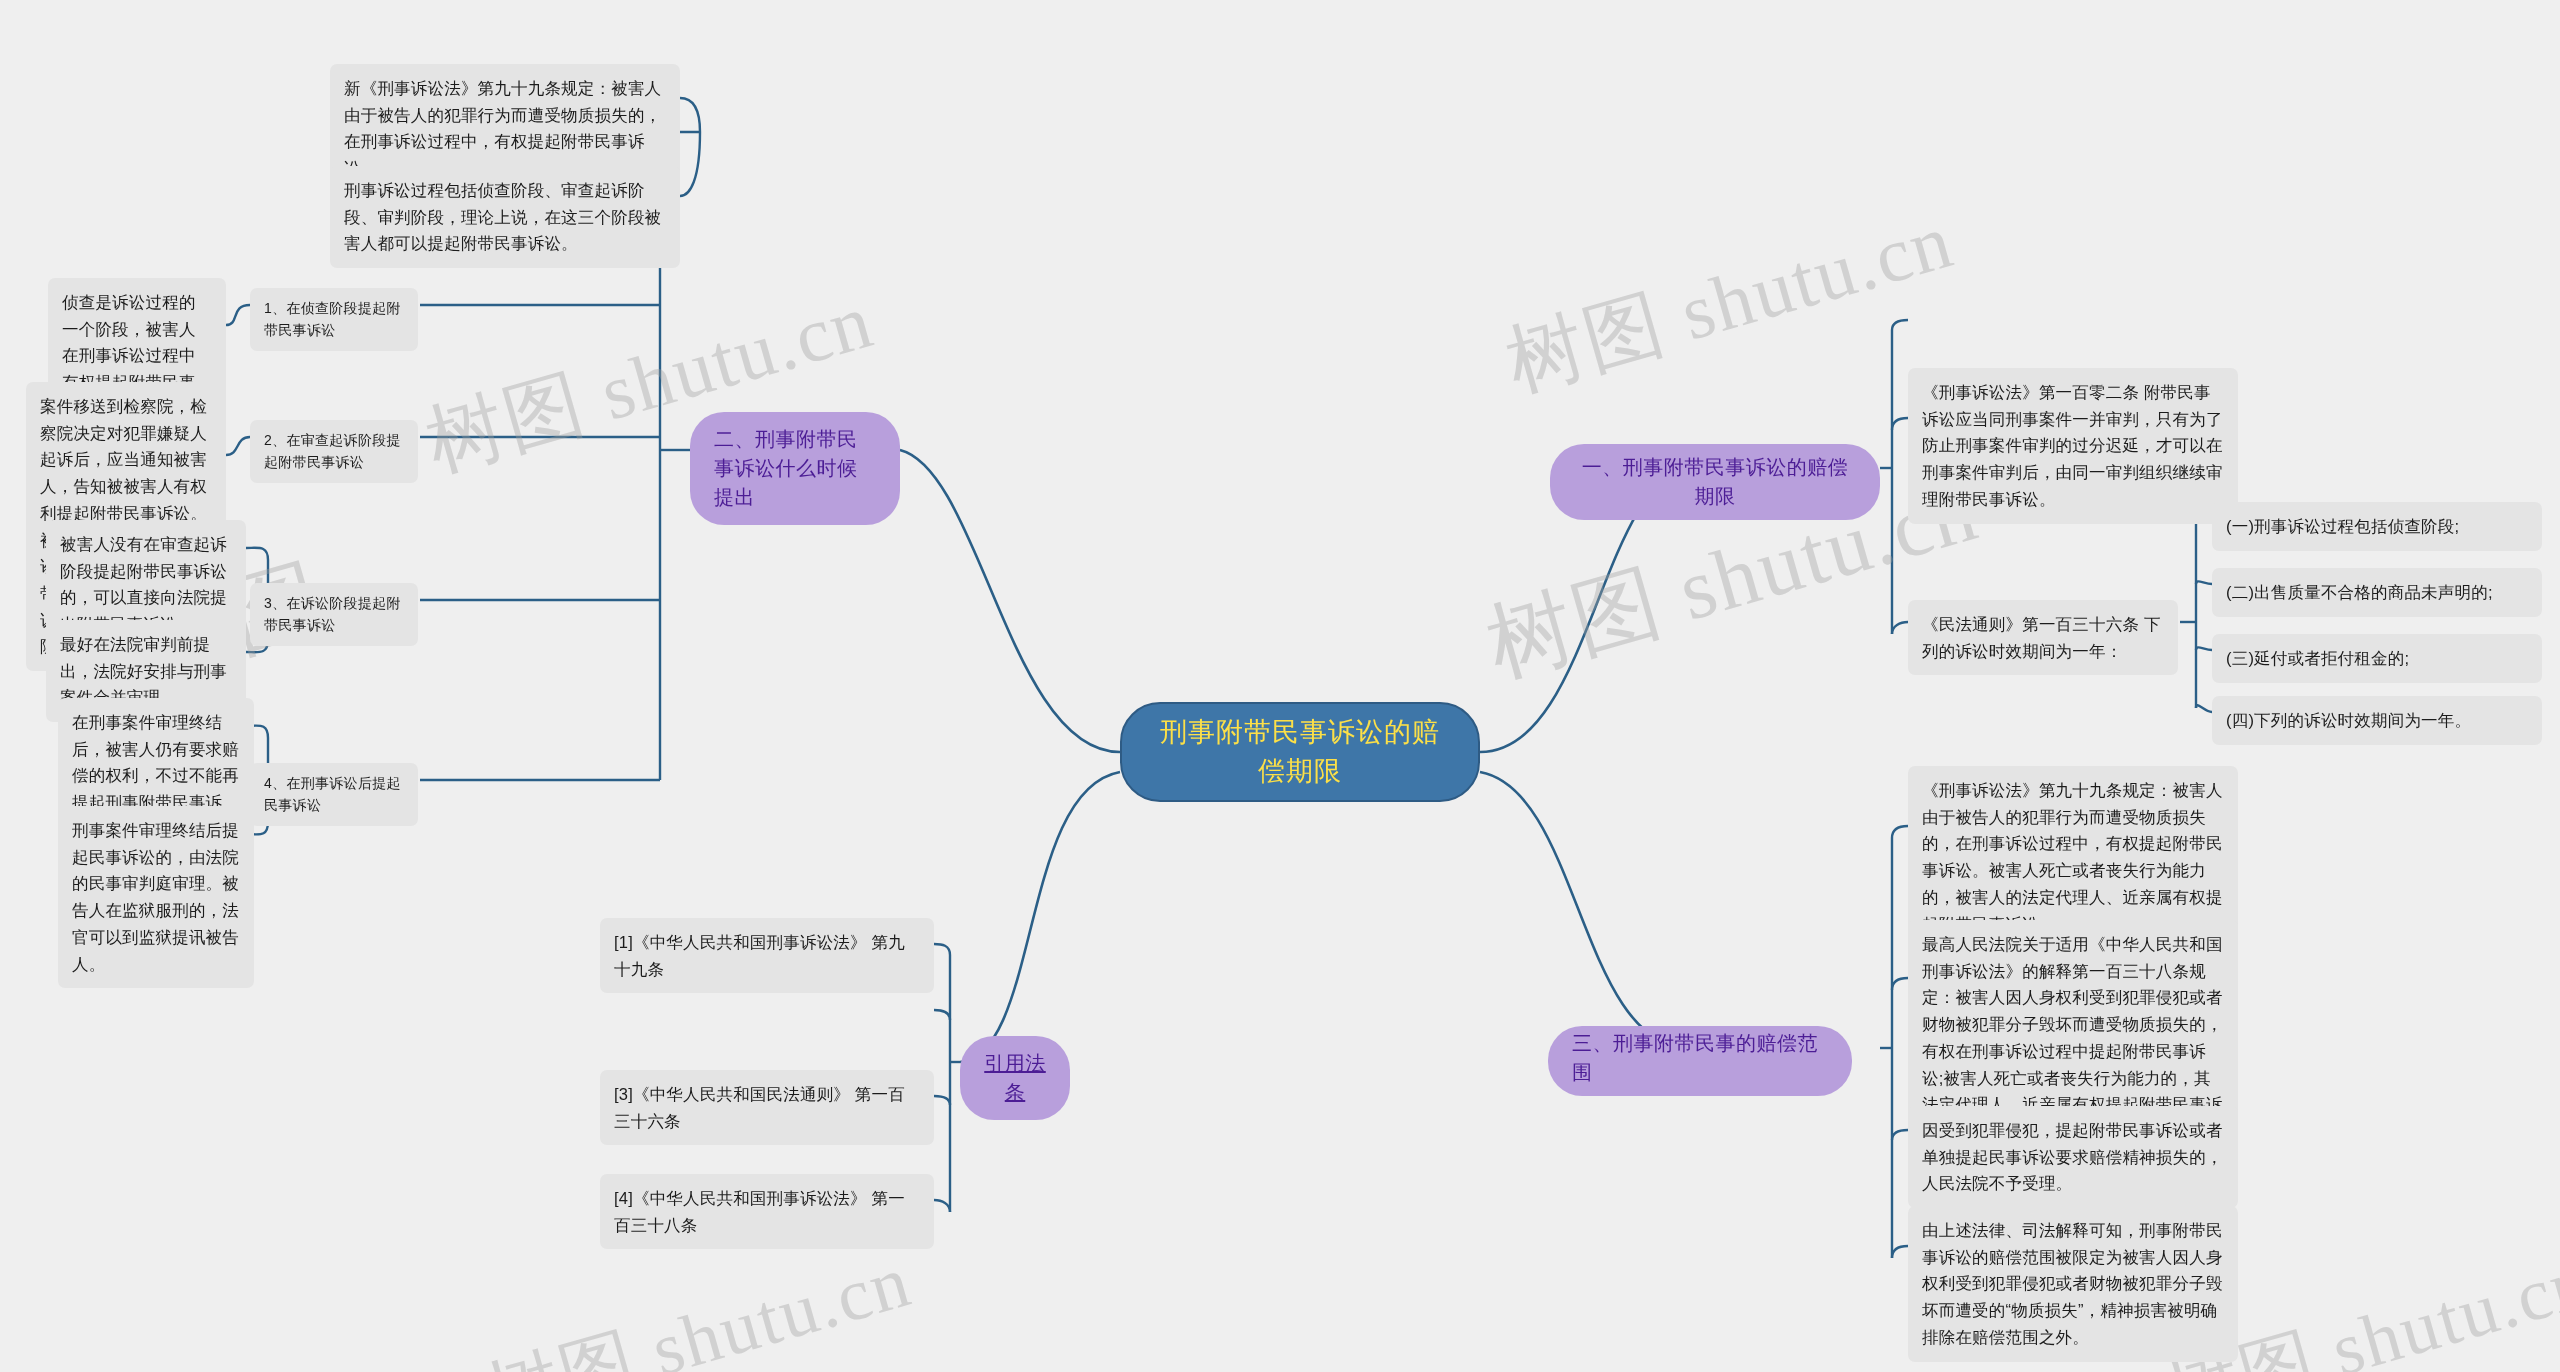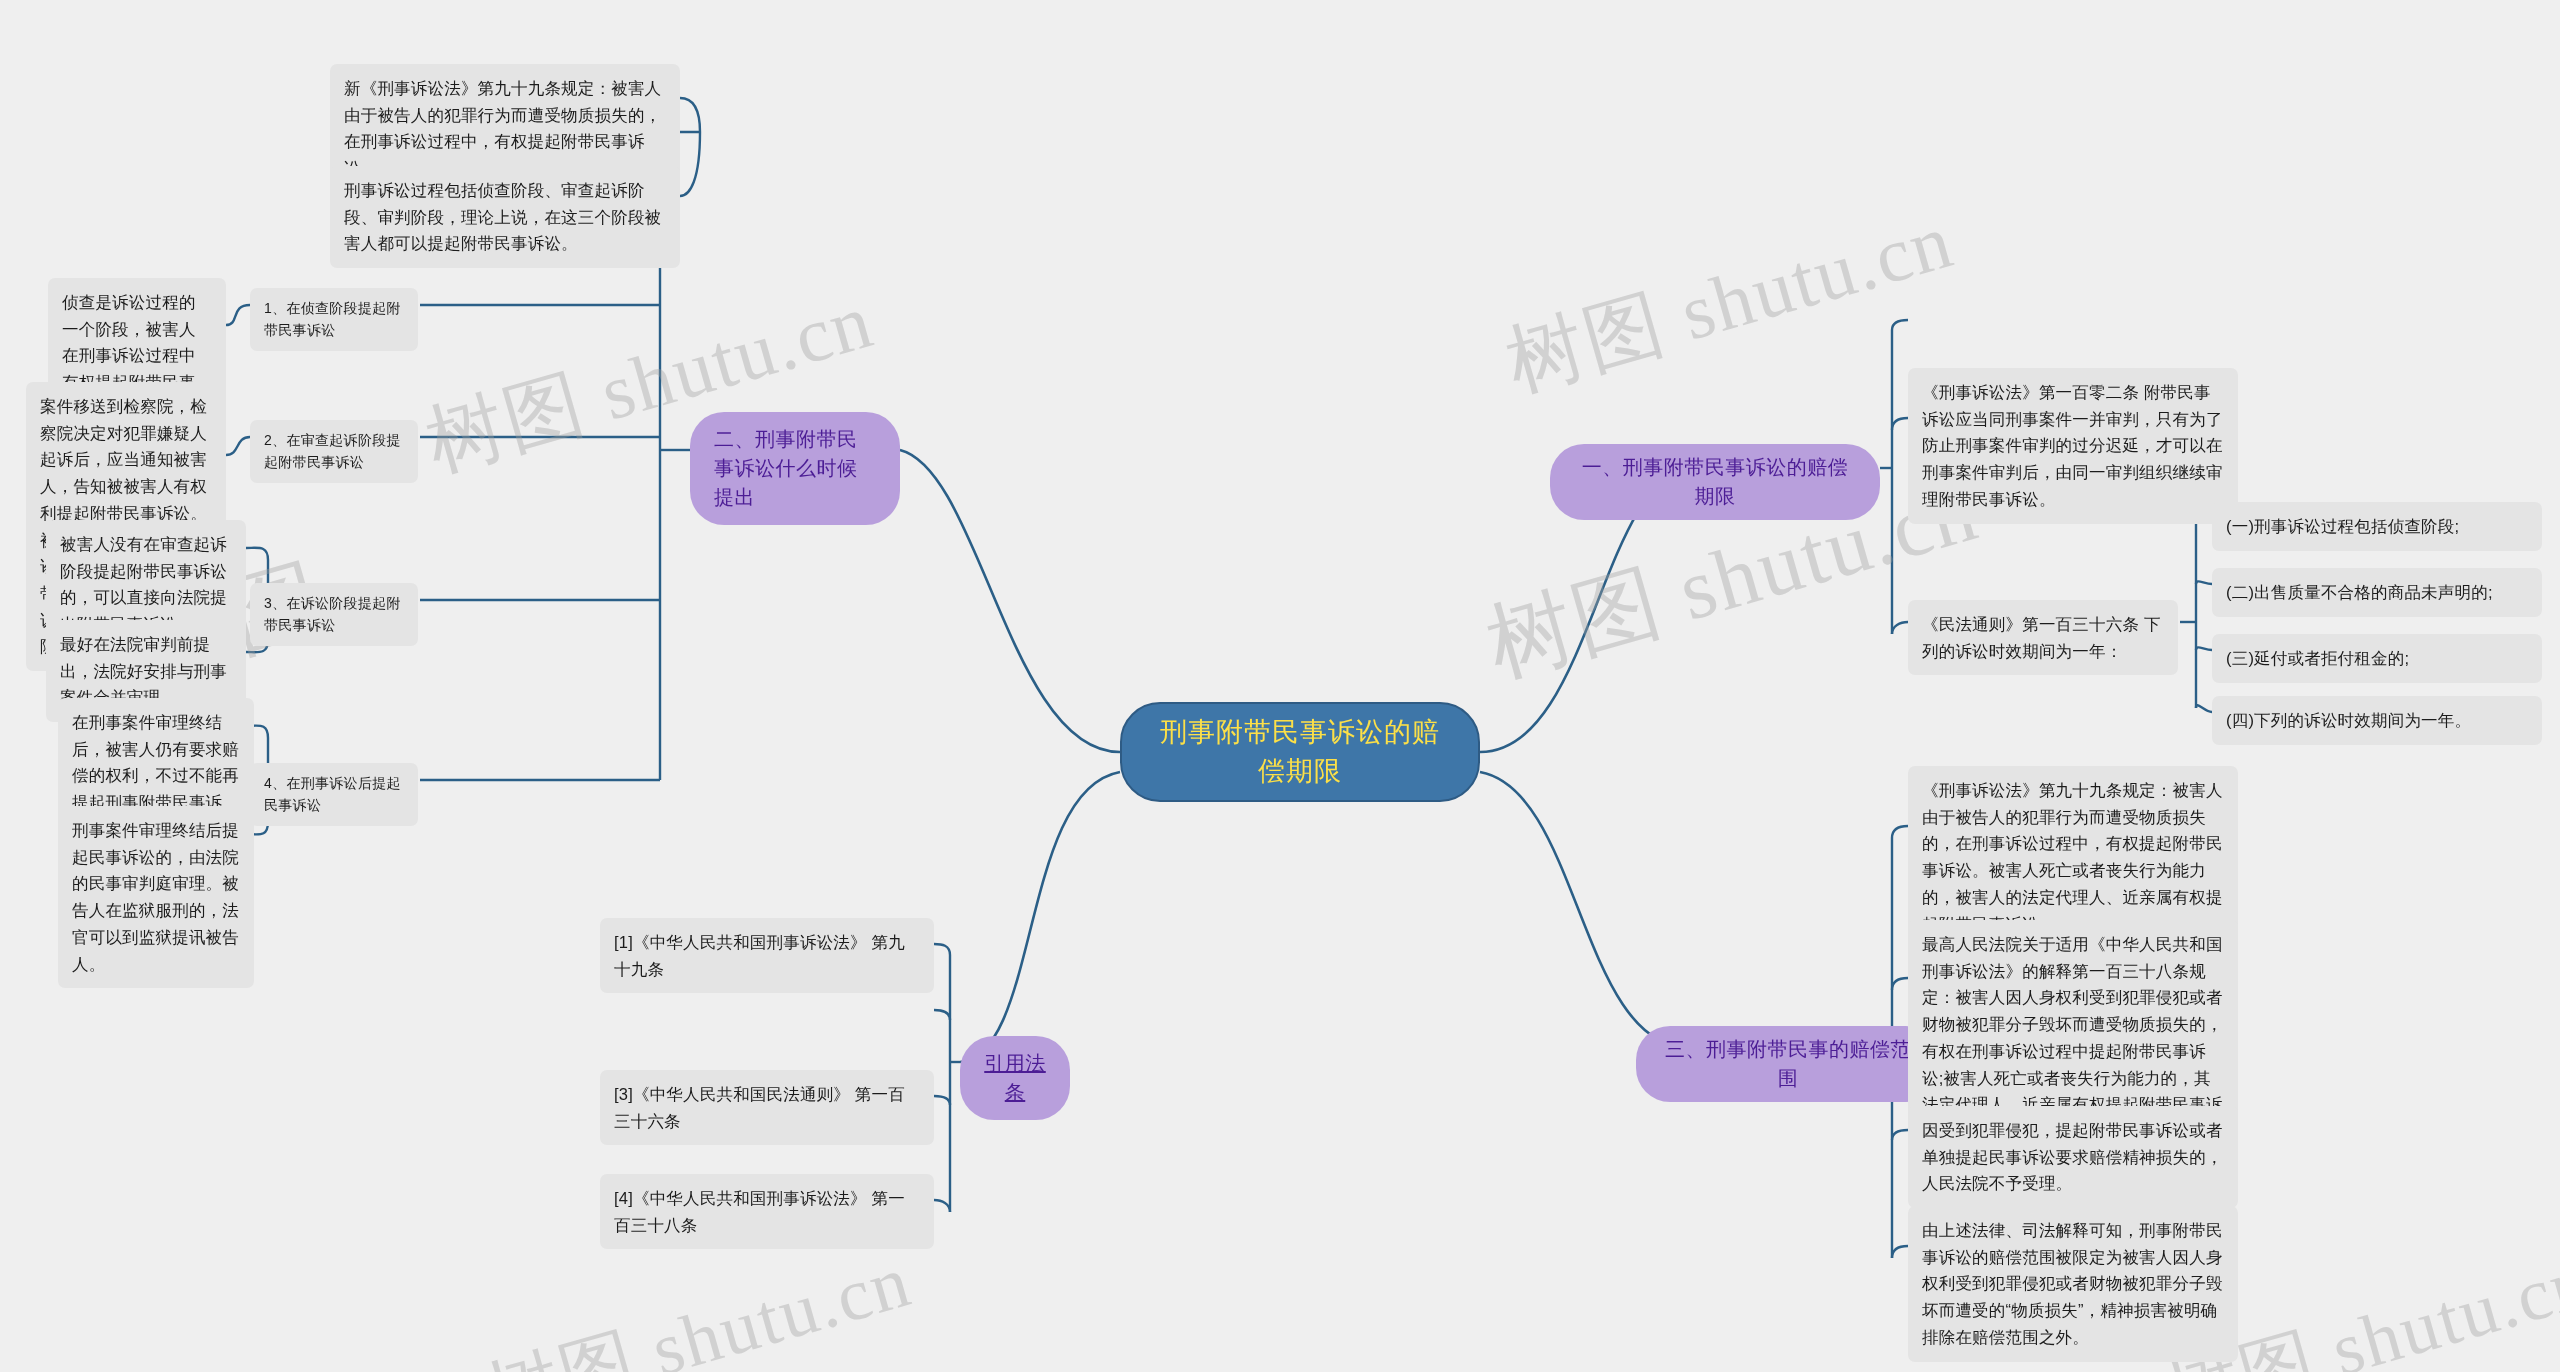--- a/index.html
+++ b/index.html
@@ -204,21 +204,21 @@
   <div class="node leaf" style="left:1908px;top:600px;width:270px;">《民法通则》第一百三十六条 下列的诉讼时效期间为一年：</div>
 
   <div class="node leaf" style="left:2212px;top:502px;width:330px;">(一)刑事诉讼过程包括侦查阶段;</div>
 
   <div class="node leaf" style="left:2212px;top:568px;width:330px;">(二)出售质量不合格的商品未声明的;</div>
 
   <div class="node leaf" style="left:2212px;top:634px;width:330px;">(三)延付或者拒付租金的;</div>
 
   <div class="node leaf" style="left:2212px;top:696px;width:330px;">(四)下列的诉讼时效期间为一年。</div>
 
-  <div class="node topic" style="left:1636px;top:1026px;width:304px;text-align:center;padding-top:9px;padding-bottom:9px;">三、刑事附带民事的赔偿范围</div>
+  <div class="node topic" style="left:1548px;top:1026px;width:304px;text-align:left;padding-top:3px;padding-bottom:9px;">三、刑事附带民事的赔偿范围</div>
 
   <div class="node leaf" style="left:1908px;top:766px;width:330px;">《刑事诉讼法》第九十九条规定：被害人由于被告人的犯罪行为而遭受物质损失的，在刑事诉讼过程中，有权提起附带民事诉讼。被害人死亡或者丧失行为能力的，被害人的法定代理人、近亲属有权提起附带民事诉讼。</div>
 
   <div class="node leaf" style="left:1908px;top:920px;width:330px;">最高人民法院关于适用《中华人民共和国刑事诉讼法》的解释第一百三十八条规定：被害人因人身权利受到犯罪侵犯或者财物被犯罪分子毁坏而遭受物质损失的，有权在刑事诉讼过程中提起附带民事诉讼;被害人死亡或者丧失行为能力的，其法定代理人、近亲属有权提起附带民事诉讼。</div>
 
   <div class="node leaf" style="left:1908px;top:1106px;width:330px;">因受到犯罪侵犯，提起附带民事诉讼或者单独提起民事诉讼要求赔偿精神损失的，人民法院不予受理。</div>
 
   <div class="node leaf" style="left:1908px;top:1206px;width:330px;">由上述法律、司法解释可知，刑事附带民事诉讼的赔偿范围被限定为被害人因人身权利受到犯罪侵犯或者财物被犯罪分子毁坏而遭受的“物质损失”，精神损害被明确排除在赔偿范围之外。</div>
 
 </div>

